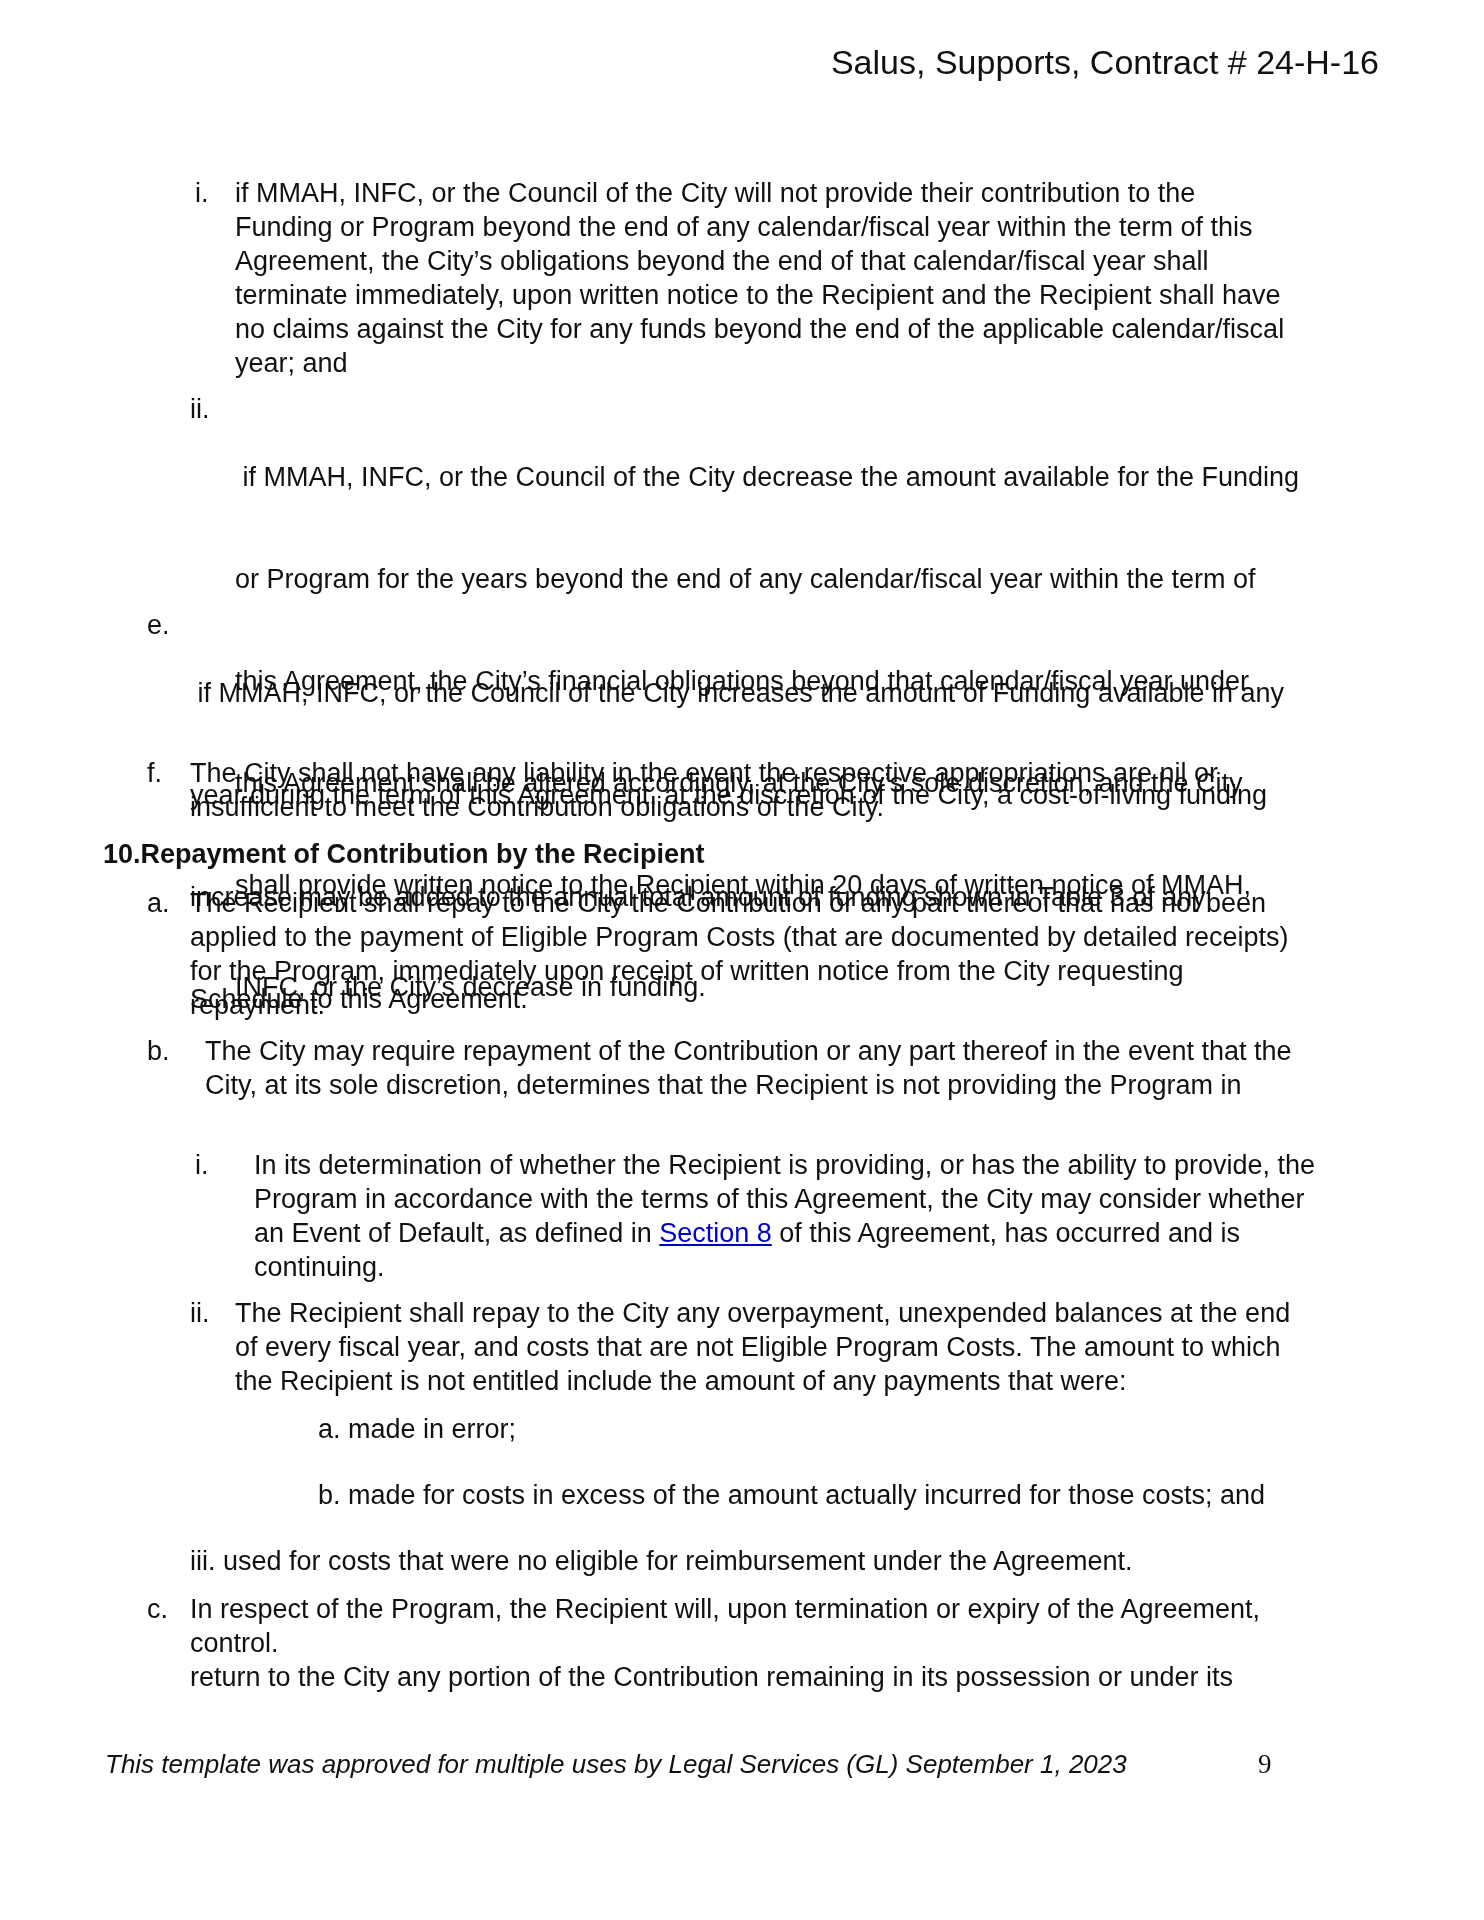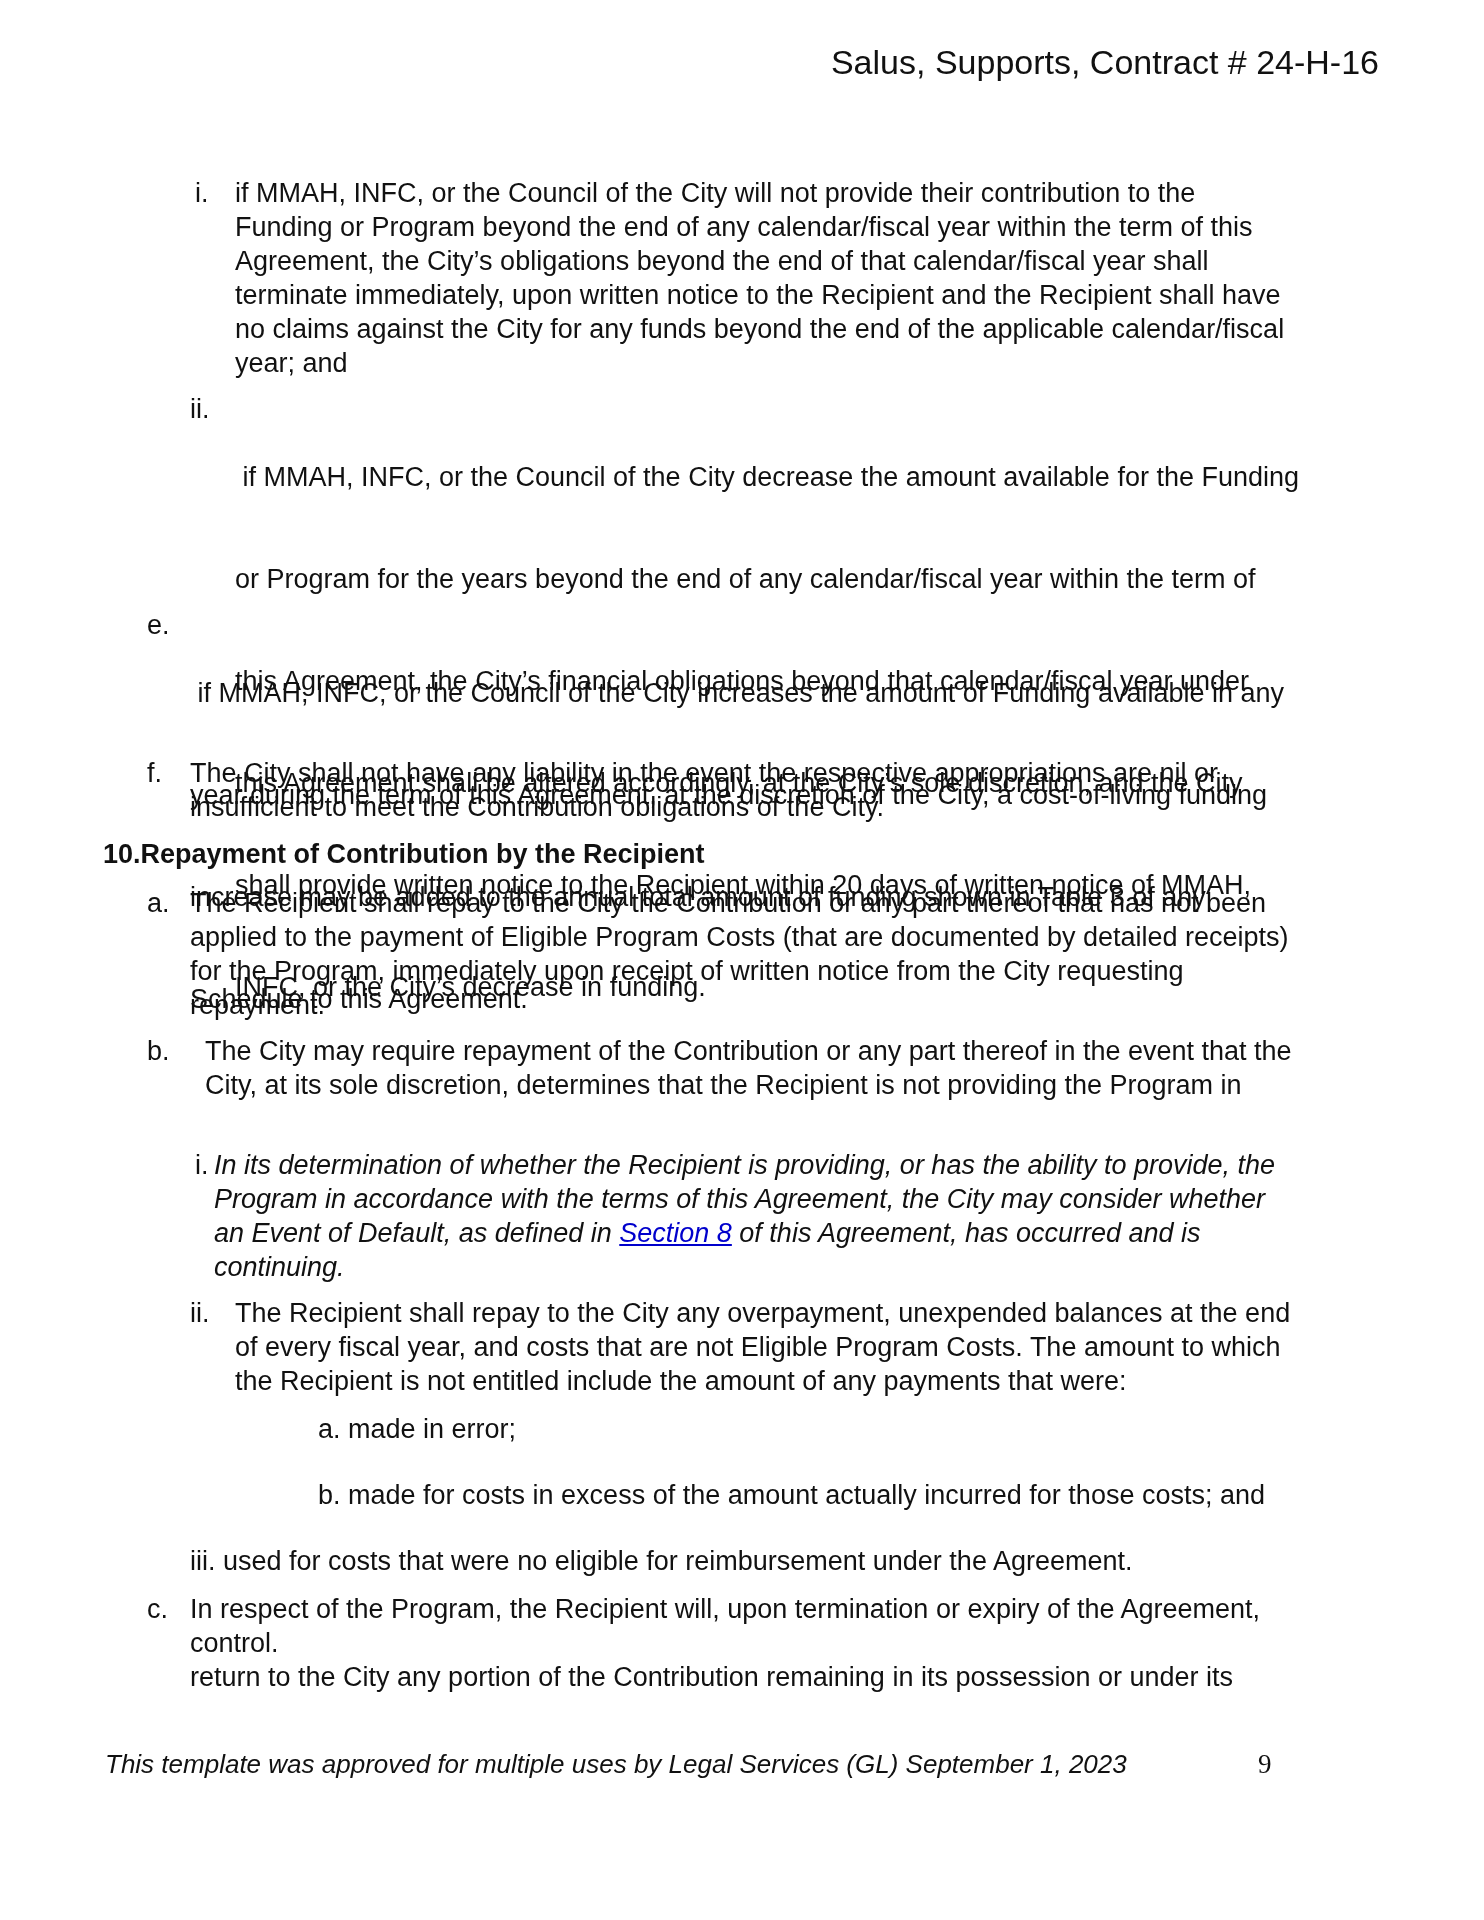--- a/index.html
+++ b/index.html
@@ -89,21 +89,21 @@
 <div class="item" style="top:1034px; left:147px; width:1260px;">
   <span class="label">b.</span>
   <div style="margin-left:58px;">
     <div>The City may require repayment of the Contribution or any part thereof in the event that the</div>
     <div>City, at its sole discretion, determines that the Recipient is not providing the Program in</div>
   </div>
 </div>
 
 <div class="item" style="top:1148px; left:195px; width:1230px;">
   <span class="label">i.</span>
-  <div style="margin-left:19px;font-style:italic;">
+  <div style="margin-left:59px;">
     <div>In its determination of whether the Recipient is providing, or has the ability to provide, the</div>
     <div>Program in accordance with the terms of this Agreement, the City may consider whether</div>
     <div style="white-space:pre;"><span>an Event of Default, as defined in </span><a class="link">Section 8</a><span> of this Agreement, has occurred and is</span></div>
     <div>continuing.</div>
   </div>
 </div>
 
 <div class="item" style="top:1296px; left:190px; width:1230px;">
   <span class="label">ii.</span>
   <div style="margin-left:45px;">

